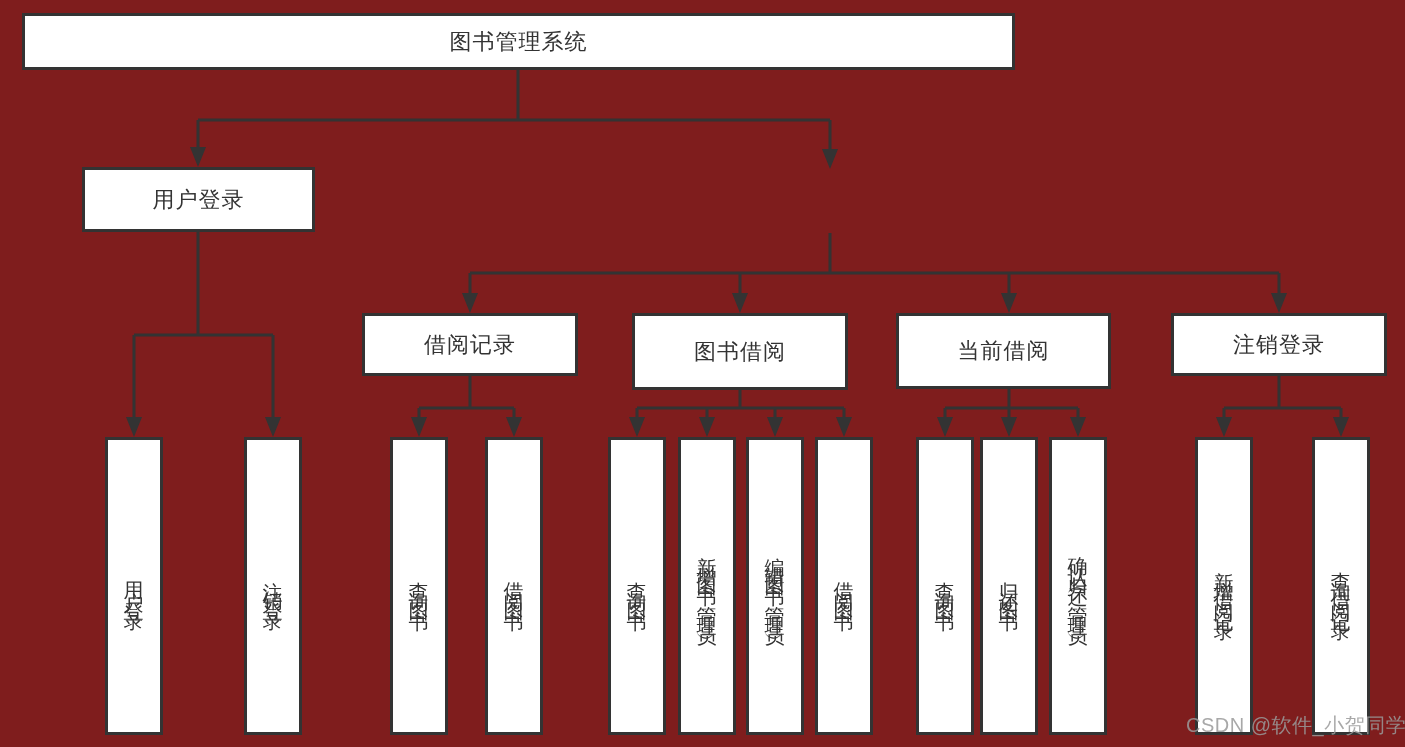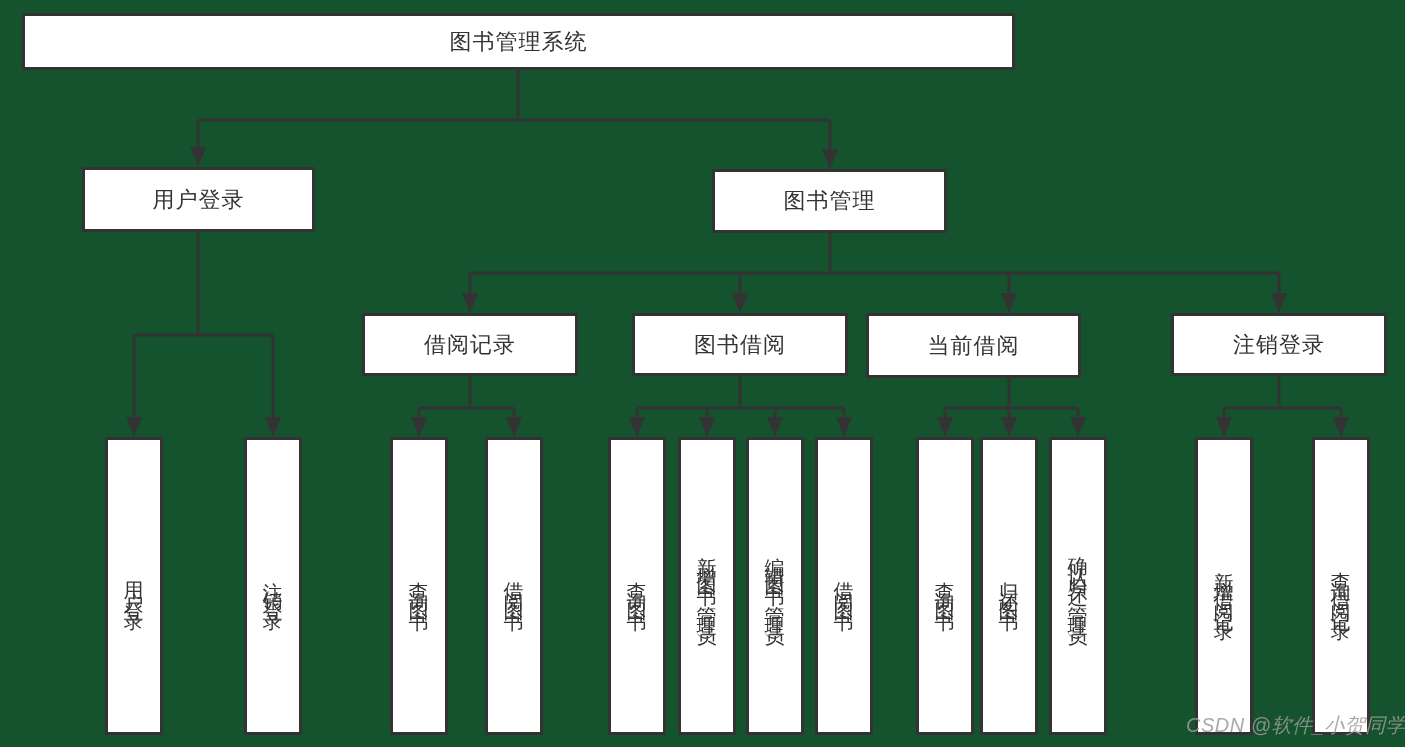--- a/index.html
+++ b/index.html
@@ -1,20 +1,20 @@
 <!DOCTYPE html>
 <html><head>
 <meta charset="utf-8">
 <style>
   html, body { margin: 0; padding: 0; background: #ffffff; }
   #canvas {
     position: relative;
     width: 1405px;
     height: 747px;
-    background: #14532d;
+    background: #7f1d1d;
     font-family: "Liberation Sans", "DejaVu Sans", sans-serif;
     overflow: hidden;
   }
   #wires {
     position: absolute;
     left: 0; top: 0;
     width: 1405px; height: 747px;
     z-index: 1;
   }
   #wires path.ln { stroke: #333333; stroke-width: 3; fill: none; }
@@ -47,21 +47,20 @@
   #watermark {
     position: absolute;
     left: 1186px;
     top: 712px;
     font-size: 20px;
     color: #9a9a9a;
     opacity: 0.85;
     white-space: nowrap;
     z-index: 3;
     letter-spacing: 0.5px;
-    font-style: italic;
   }
 </style>
 </head>
 <body>
 
 <div id="canvas">
 
   <svg id="wires" viewBox="0 0 1405 747" xmlns="http://www.w3.org/2000/svg">
     <g>
       <path class="ln" d="M518 70 V120 M198 120 H830 M198 120 V151 M830 120 V153"></path>
@@ -89,25 +88,24 @@
     </g>
     <g>
       <path class="ln" d="M1279 376 V408 M1224 408 H1341 M1224 408 V421 M1341 408 V421"></path>
       <path class="ar" d="M1216 417 L1232 417 L1224 437 Z M1333 417 L1349 417 L1341 437 Z"></path>
     </g>
   </svg>
 
   <div class="node h" style="left:22px; top:13px; width:993px; height:57px">图书管理系统</div>
 
   <div class="node h" style="left:82px; top:167px; width:233px; height:65px">用户登录</div>
-  <div class="node h" style="left:712px; top:169px; width:235px; height:64px">图书管理</div>
 
   <div class="node h" style="left:362px; top:313px; width:216px; height:63px">借阅记录</div>
-  <div class="node h" style="left:632px; top:313px; width:216px; height:63px">图书借阅</div>
-  <div class="node h" style="left:866px; top:313px; width:215px; height:65px">当前借阅</div>
+  <div class="node h" style="left:632px; top:313px; width:216px; height:77px">图书借阅</div>
+  <div class="node h" style="left:896px; top:313px; width:215px; height:76px">当前借阅</div>
   <div class="node h" style="left:1171px; top:313px; width:216px; height:63px">注销登录</div>
 
   <div class="node v" style="left:105px">
     <span class="vtext">用户登录</span>
   </div>
   <div class="node v" style="left:244px">
     <span class="vtext">注销登录</span>
   </div>
 
   <div class="node v" style="left:390px">

